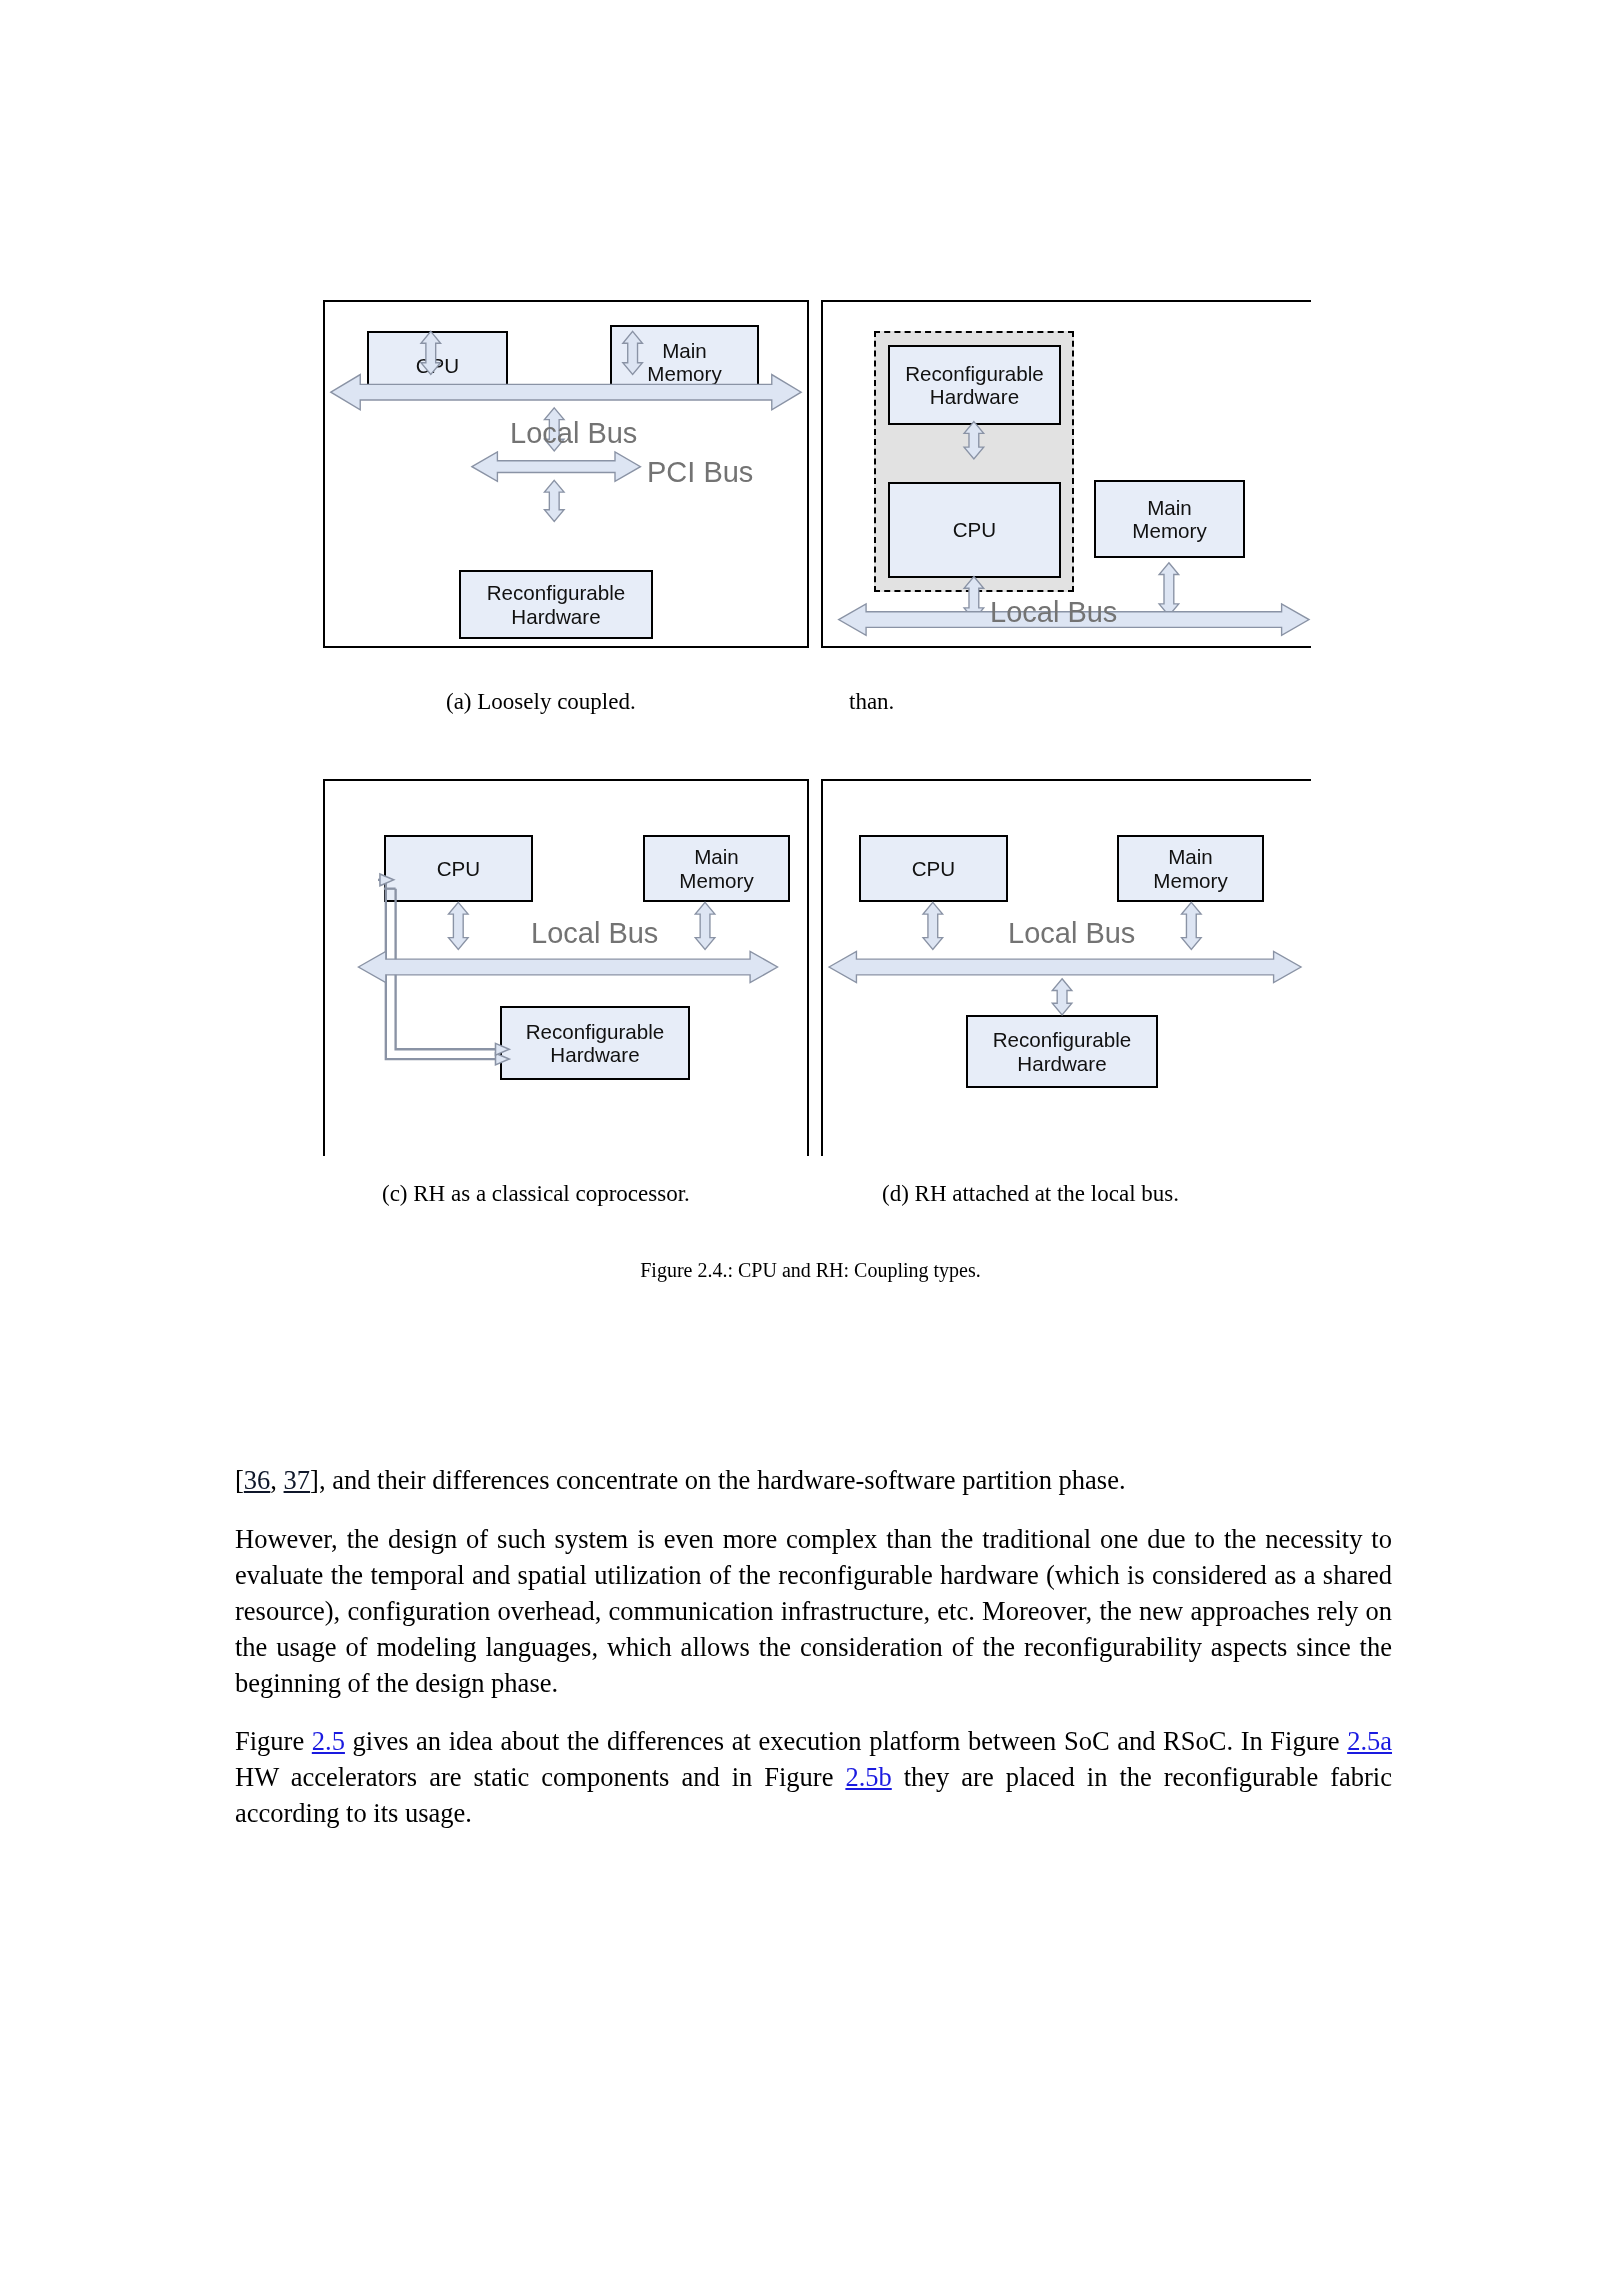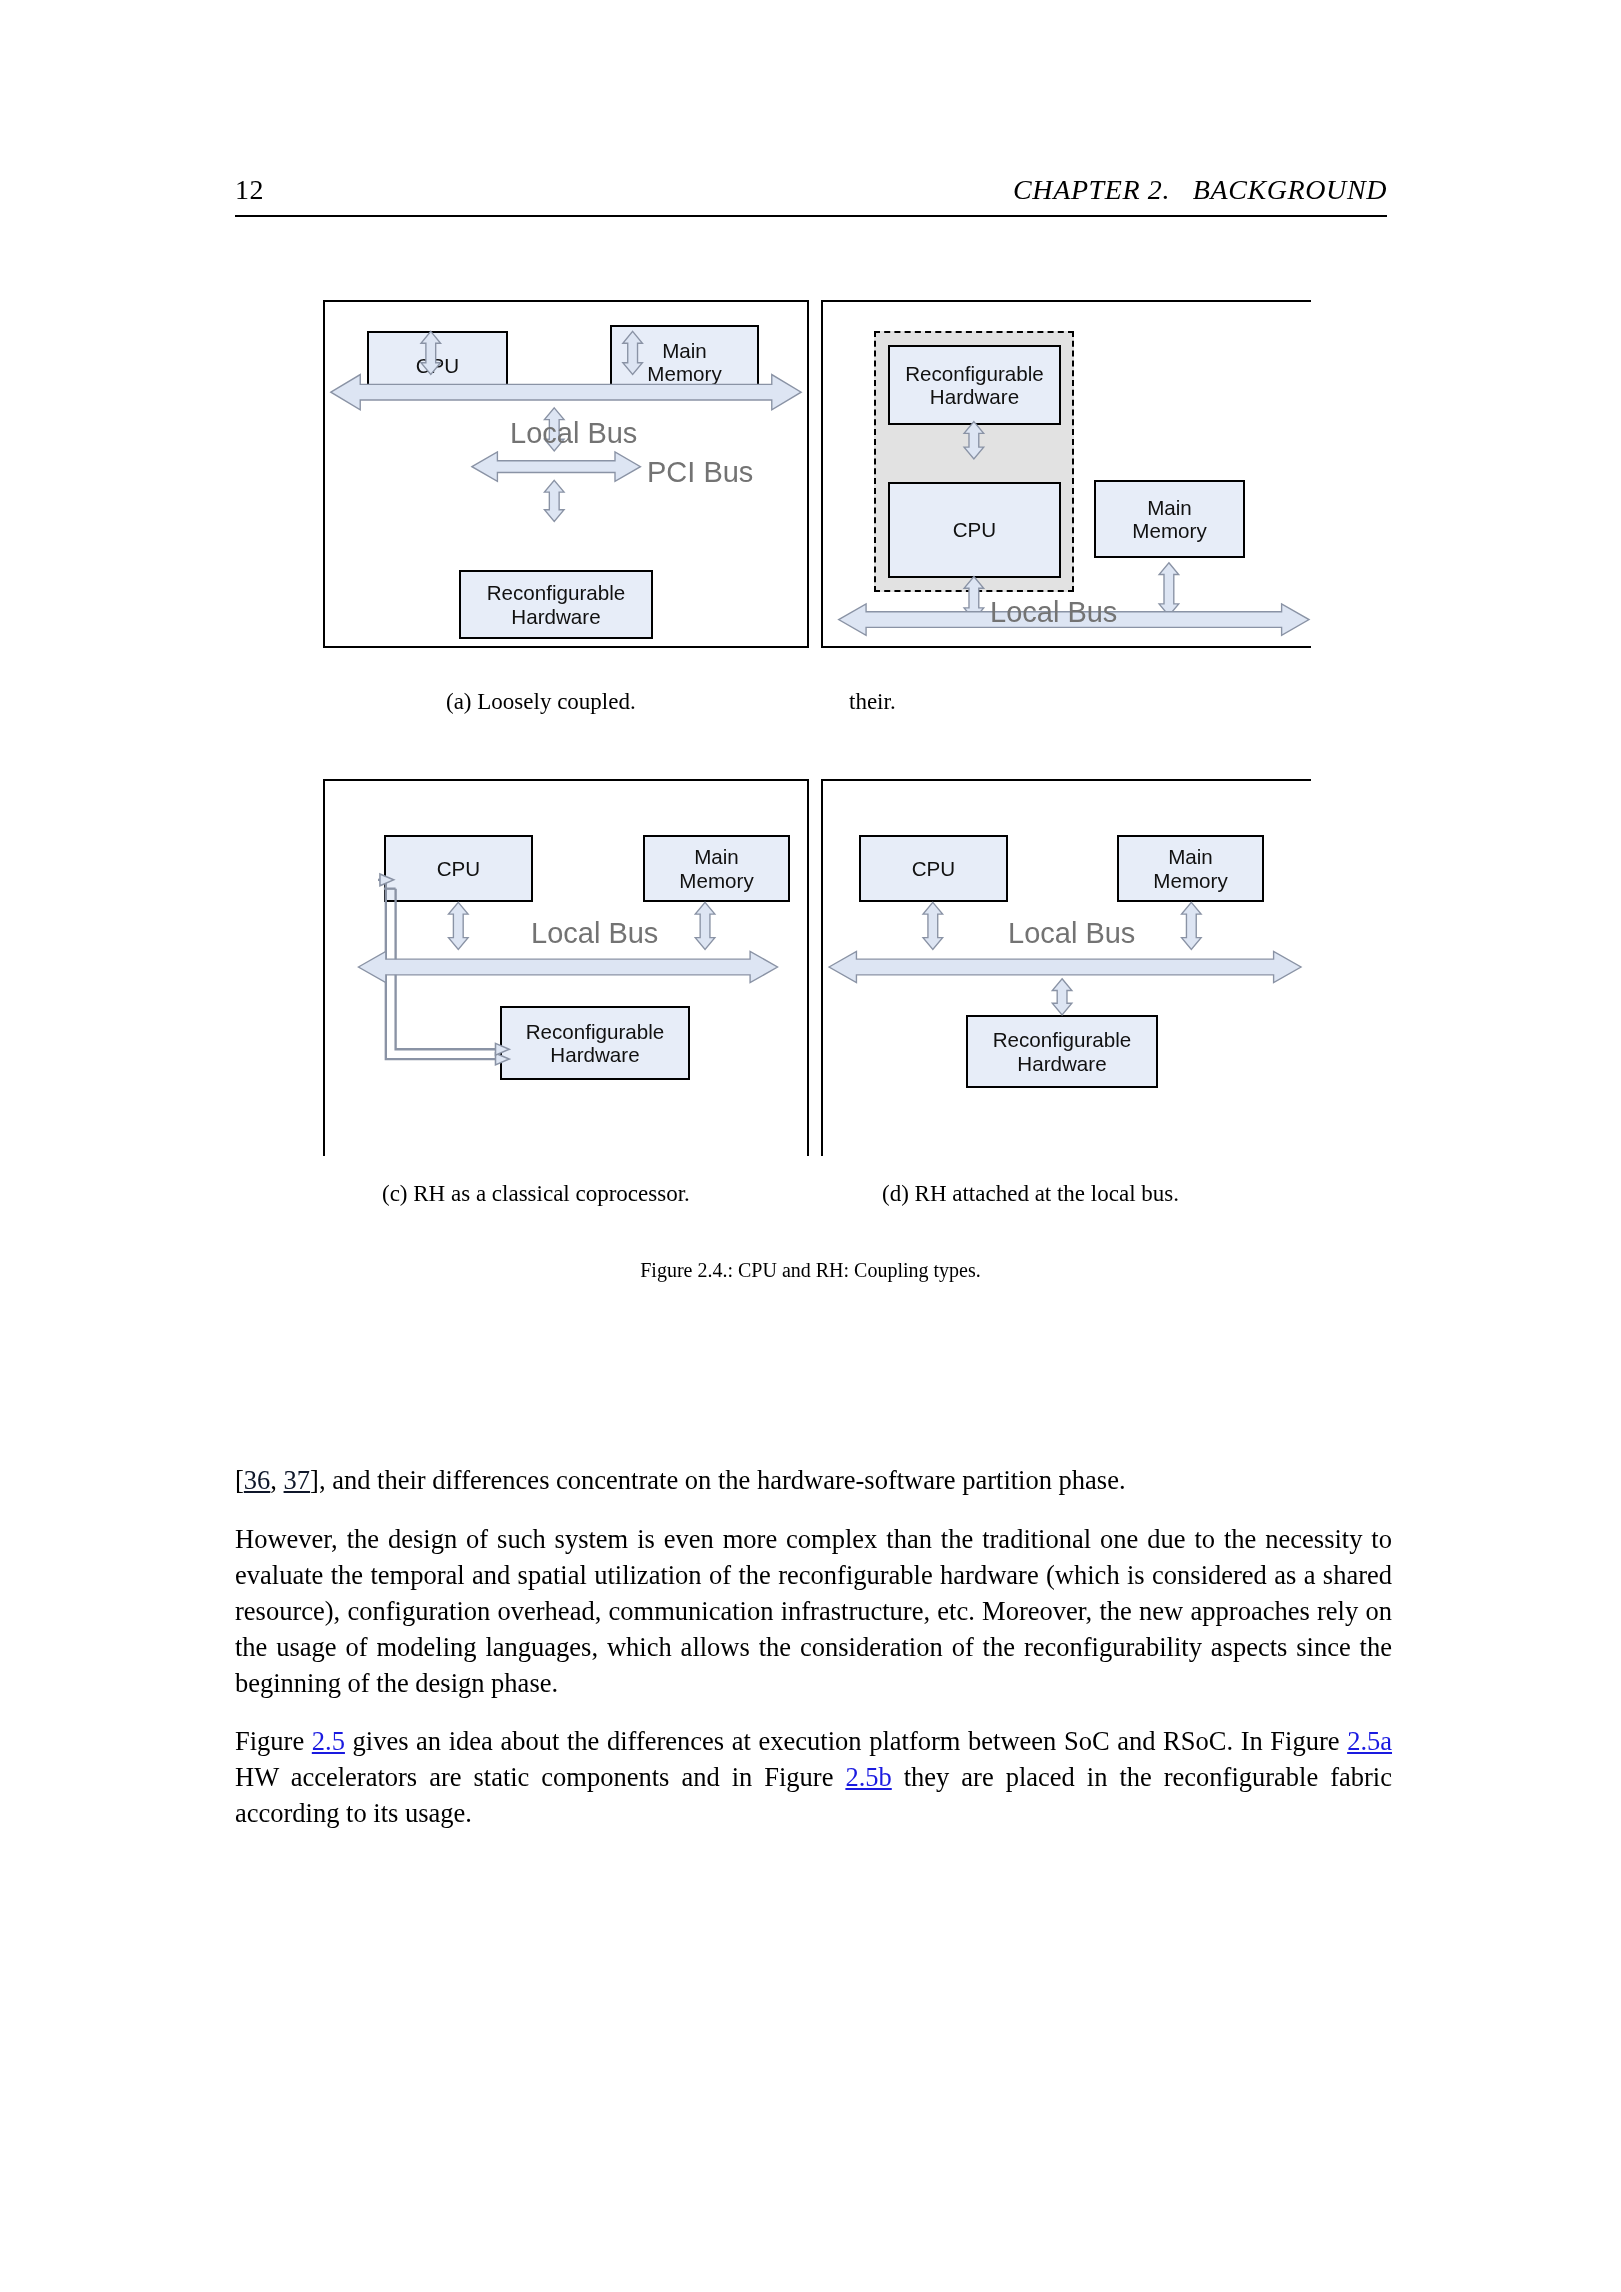--- a/index.html
+++ b/index.html
@@ -89,25 +89,20 @@
   }
   .para.last{margin-bottom:16px;}
   .cite{color:#0f172a;}
   .ref{color:#1a1ae0;}
 </style>
 </head>
 <body>
 
 <div class="page">
 
-  <div class="header">
-    <div class="folio">12</div>
-    <div class="chaptertitle">CHAPTER 2.   BACKGROUND</div>
-    <div class="rule"></div>
-  </div>
 
   <div class="figure">
 
     <div class="panel panel-a"></div>
 
     <div class="block" style="left:367px;top:331px;width:141px;height:69px;">
       <span>CPU</span>
     </div>
 
     <div class="block" style="left:610px;top:325px;width:149px;height:74px;flex-direction:column;">
@@ -186,21 +181,21 @@
         <polygon points="18,326 46,310 46,318 470,318 470,310 498,326 470,342 470,334 46,334 46,342" fill="#dde5f3" stroke="#8a93a5" stroke-width="1.4"></polygon>
       </g>
     </svg>
 
     <div class="buslabel" style="left:990px;top:596px;">Local Bus</div>
 
     <div class="subcap" style="left:446px;top:686px;width:323px;">
       <span class="lbl">(a) Loosely coupled.</span>
     </div>
     <div class="subcap" style="left:810px;top:686px;width:500px;">
-      <div style="padding-left:39px;"><span>their.</span></div>
+      <div style="padding-left:39px;"><span>than.</span></div>
     </div>
 
     <div class="panel panel-c"></div>
 
     <div class="block" style="left:384px;top:835px;width:149px;height:67px;">
       <span>CPU</span>
     </div>
 
     <div class="block" style="left:643px;top:835px;width:147px;height:67px;flex-direction:column;">
       <span>Main</span>

